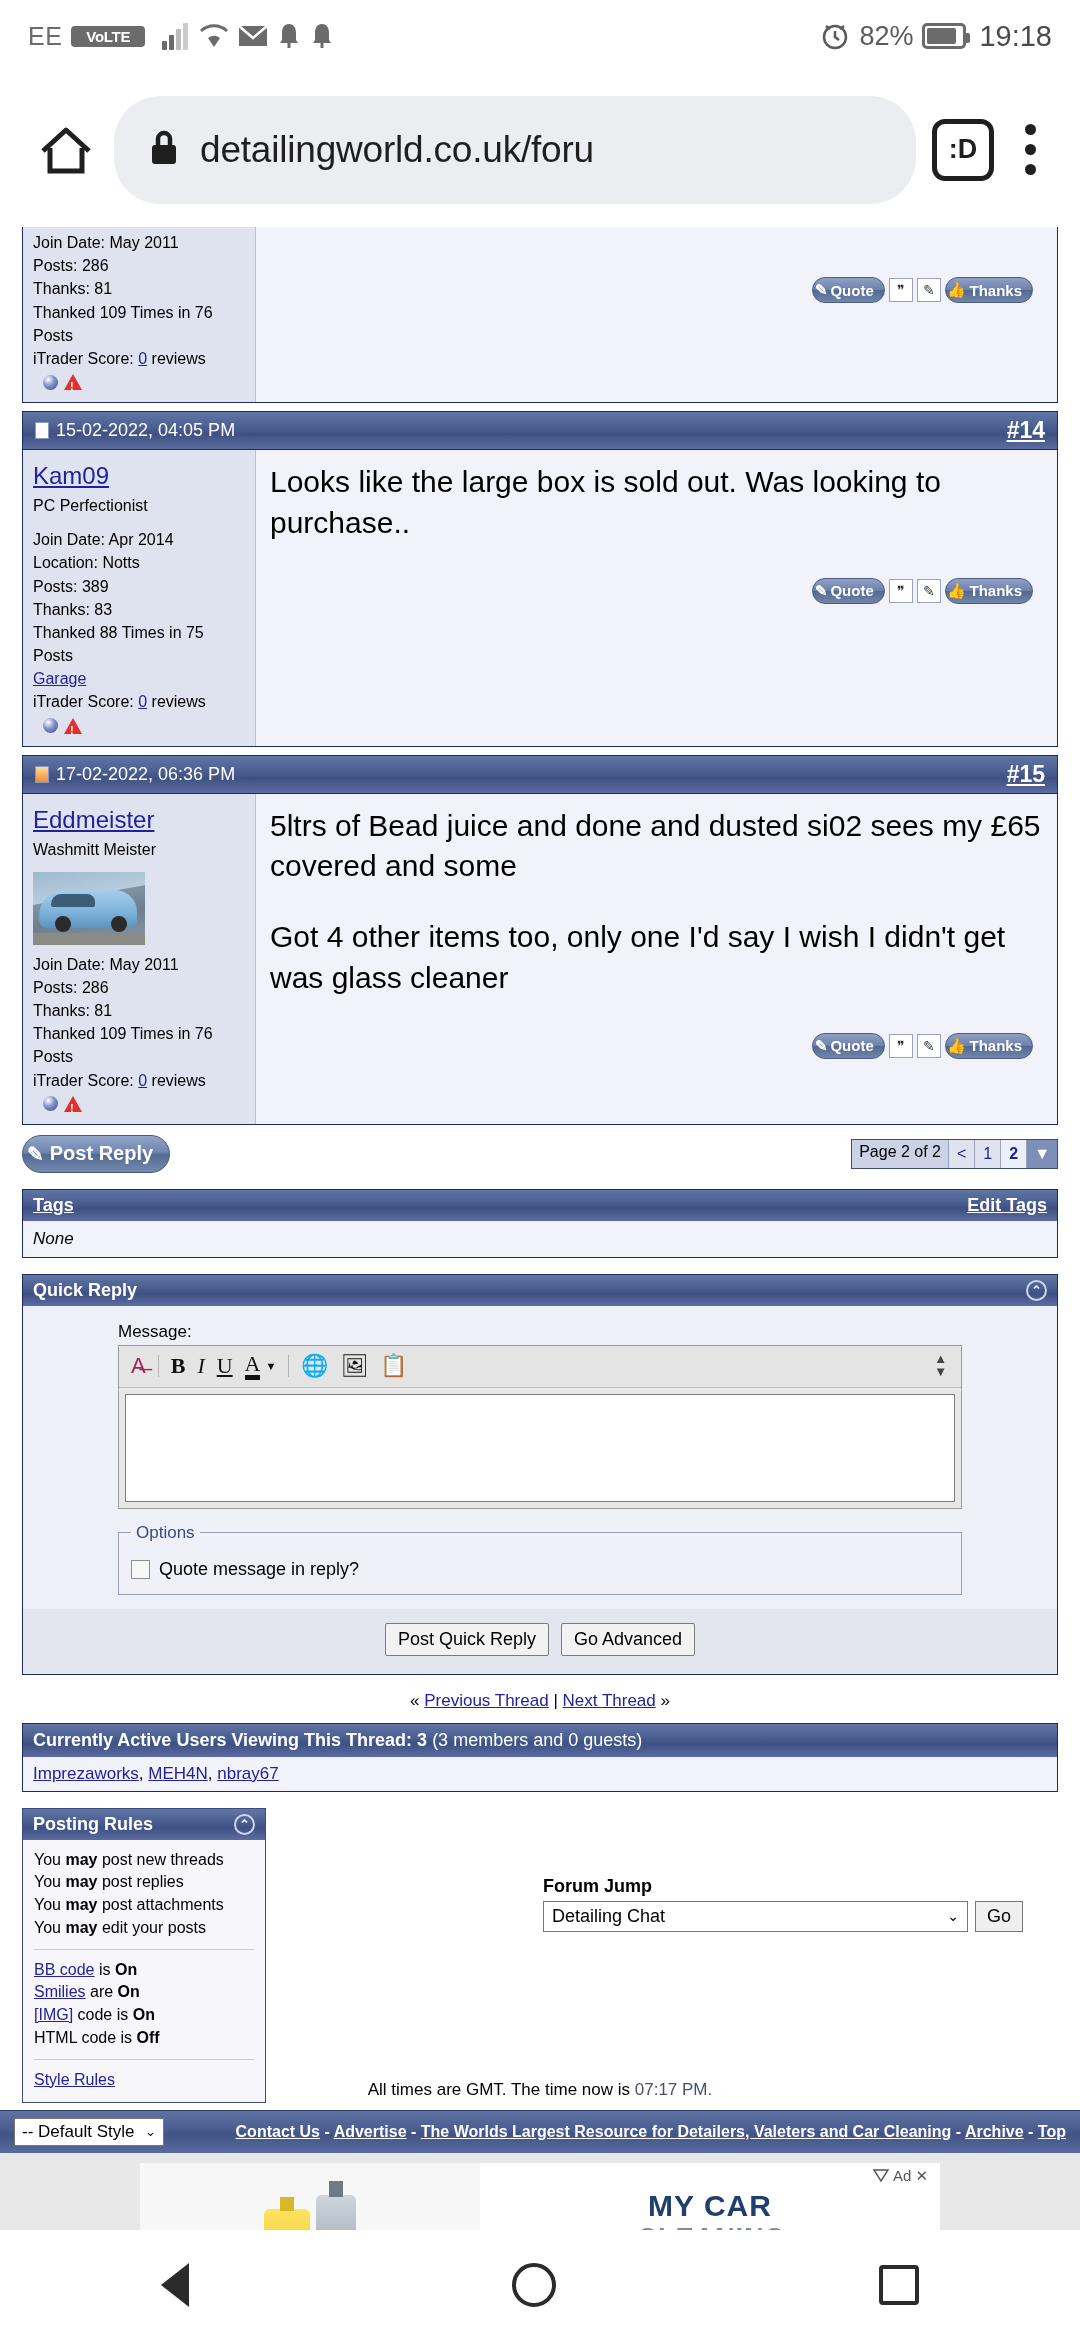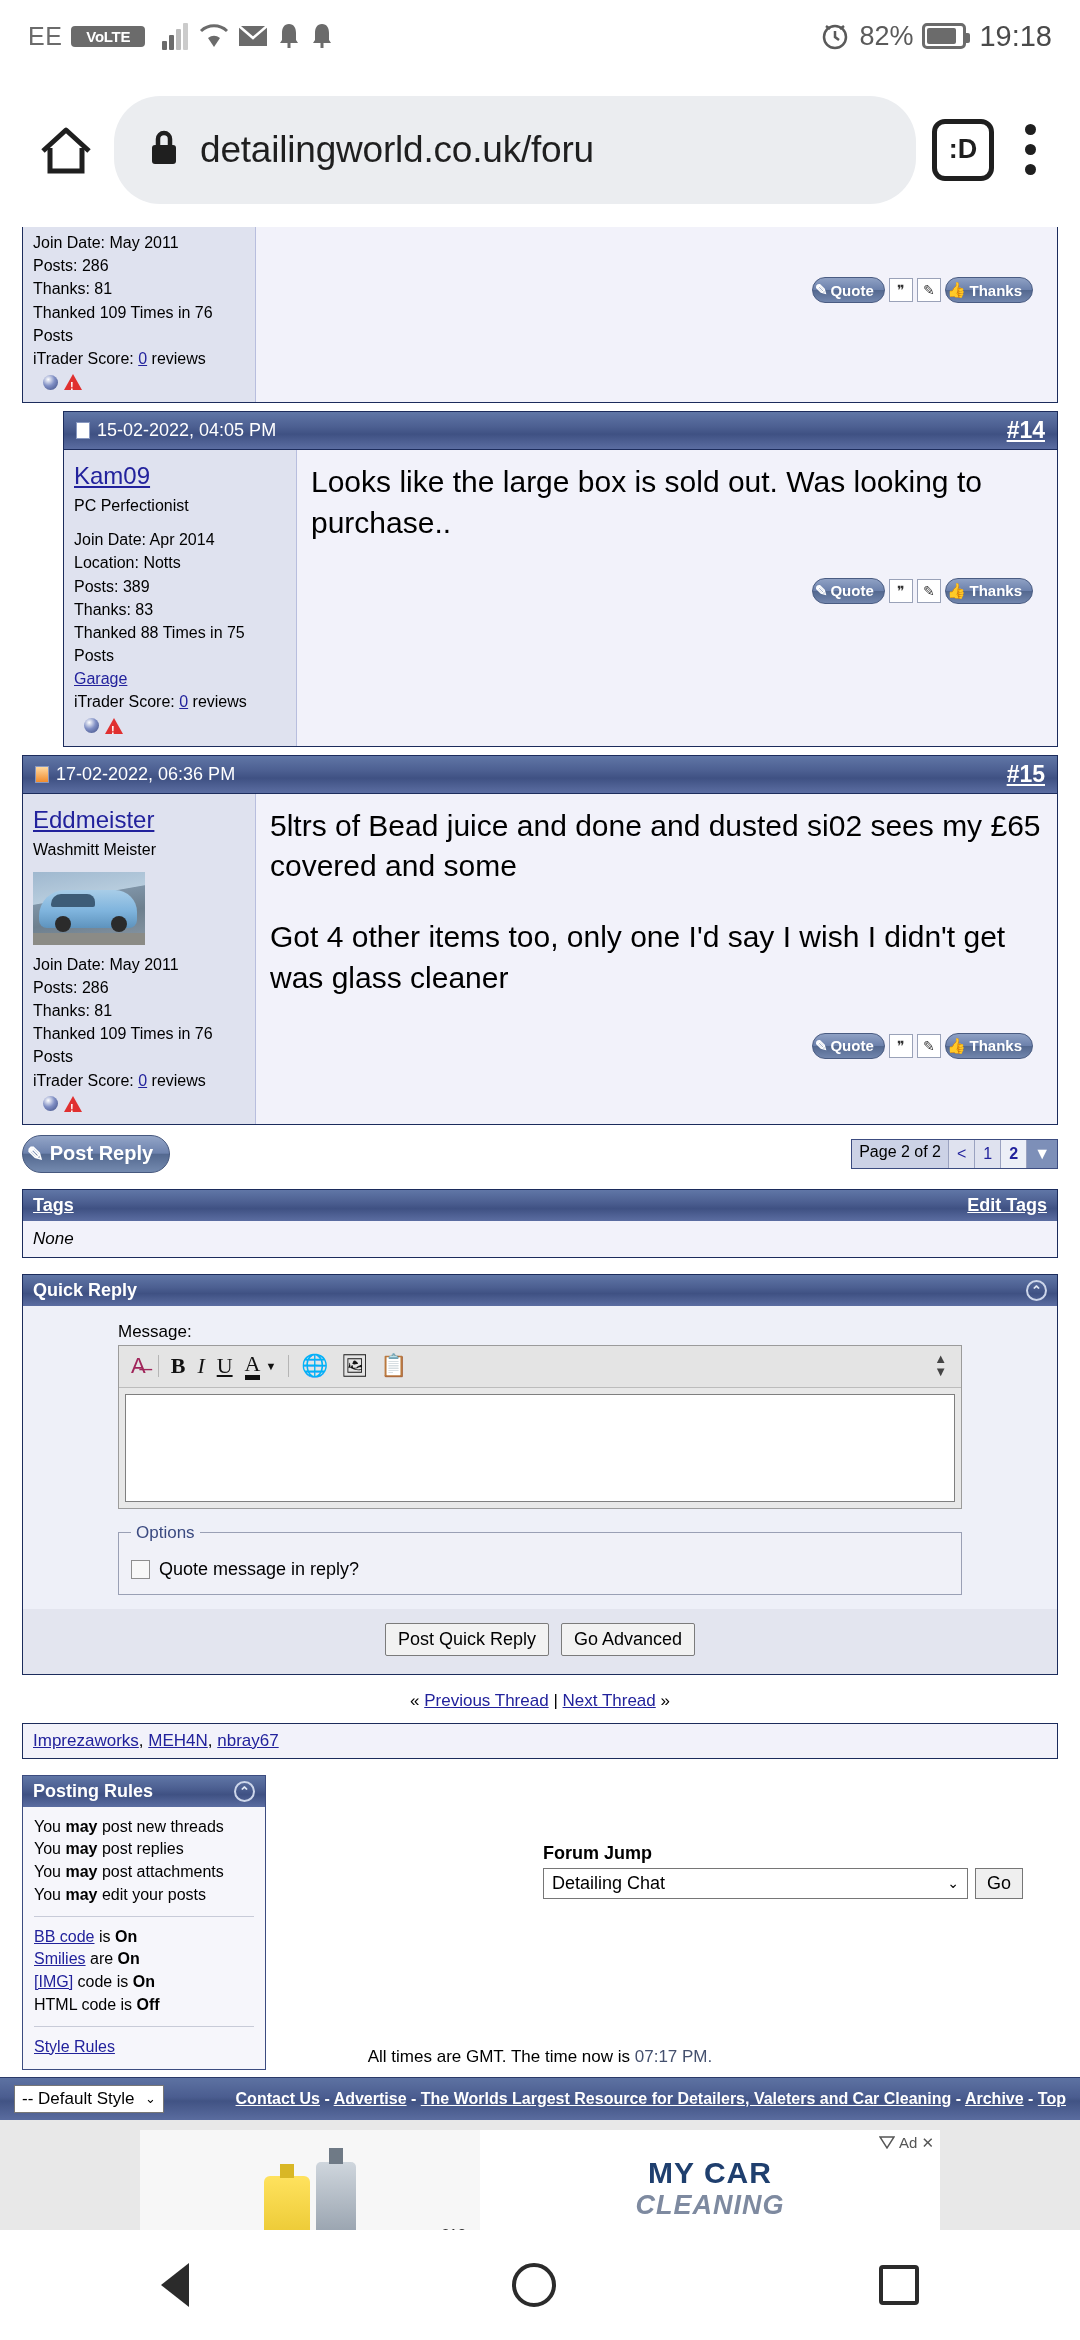--- a/index.html
+++ b/index.html
@@ -228,21 +228,21 @@
   .footerbar .styleselect {
     background:#fff; border:1px solid #767676; font-size:17px; padding: 3px 7px; color:#000;
     display:flex; align-items:center; justify-content:space-between; width: 150px;
   }
   .footerlinks { margin-left:auto; font-size:16px; color:#fff; font-weight:700;}
   .footerlinks a { color:#fff; text-decoration:underline;}
 
   
   .adwrap { background:#e8e8e8; padding: 10px 0 0 0; }
   .adbox { width: 800px; margin: 0 auto; height: 118px; background:#fff; position:relative; display:flex; align-items:center;}
-  .ad-label { position:absolute; right: 6px; top: 4px; font-size:15px; color:#555; display:flex; align-items:center; gap:4px;}
+  .ad-label { position:absolute; right: 12px; top: 4px; font-size:15px; color:#555; display:flex; align-items:center; gap:4px;}
   .ad-left { width: 340px; height:100%; background:#f7f7f7; position:relative; display:flex; align-items:flex-end; justify-content:center;}
   .bottleA { width:46px;height:72px;background:linear-gradient(180deg,#ffe25e,#e8c52c); border-radius:6px 6px 3px 3px; margin-right:6px; position:relative;}
   .bottleA::before{content:'';position:absolute;left:16px;top:-12px;width:14px;height:14px;background:#d9b726;}
   .bottleB { width:40px;height:86px;background:linear-gradient(180deg,#cfd6dd,#8e99a6); border-radius:5px 5px 3px 3px; position:relative;}
   .bottleB::before{content:'';position:absolute;left:13px;top:-14px;width:14px;height:16px;background:#6f7a86;}
   .ad-price { position:absolute; right: 14px; bottom: 6px; font-size:15px; color:#333;}
   .ad-right { flex:1; text-align:center; }
   .ad-title1 { font-size:30px; font-weight:700; color:#1f3f6e; letter-spacing:1px;}
   .ad-title2 { font-size:27px; font-weight:700; color:#7e8aa0; font-style:italic; letter-spacing:1px;}
 
@@ -365,21 +365,21 @@
             <span class="plainico">✎</span>
             <span class="vbbtn">
                 <span class="gl">👍</span>
                 <span>Thanks</span>
               </span>
           </div>
         </div>
       </div>
     </div>
 
-    <div style="margin-top:8px;padding-left:41px;">
+    <div style="margin-top:8px;">
       <div class="posthead" style="margin:0 22px;">
         <span class="pdate">
             <span class="paper-ico"></span>
             <span>15-02-2022, 04:05 PM</span>
           </span>
         <a href="#" class="pnum">#14</a>
       </div>
       <div class="outer-box">
         <div class="postrow">
           <div class="post-userbox">
@@ -538,20 +538,23 @@
 
     <div class="threadnav">
       <span>«</span>
       <a href="#">Previous Thread</a>
       <span>|</span>
       <a href="#">Next Thread</a>
       <span>»</span>
     </div>
 
     <div class="sect" style="margin-top:0;">
+      <div class="active-users-head">
+        <b>Currently Active Users Viewing This Thread: 3</b><span> (3 members and 0 guests)</span>
+      </div>
       <div class="active-users-body">
         <a href="#">Imprezaworks</a>,
         <a href="#">MEH4N</a>,
         <a href="#">nbray67</a>
       </div>
     </div>
 
     <div style="position:relative; height: 260px;">
       <div class="rules-box">
         <div class="rules-head">

